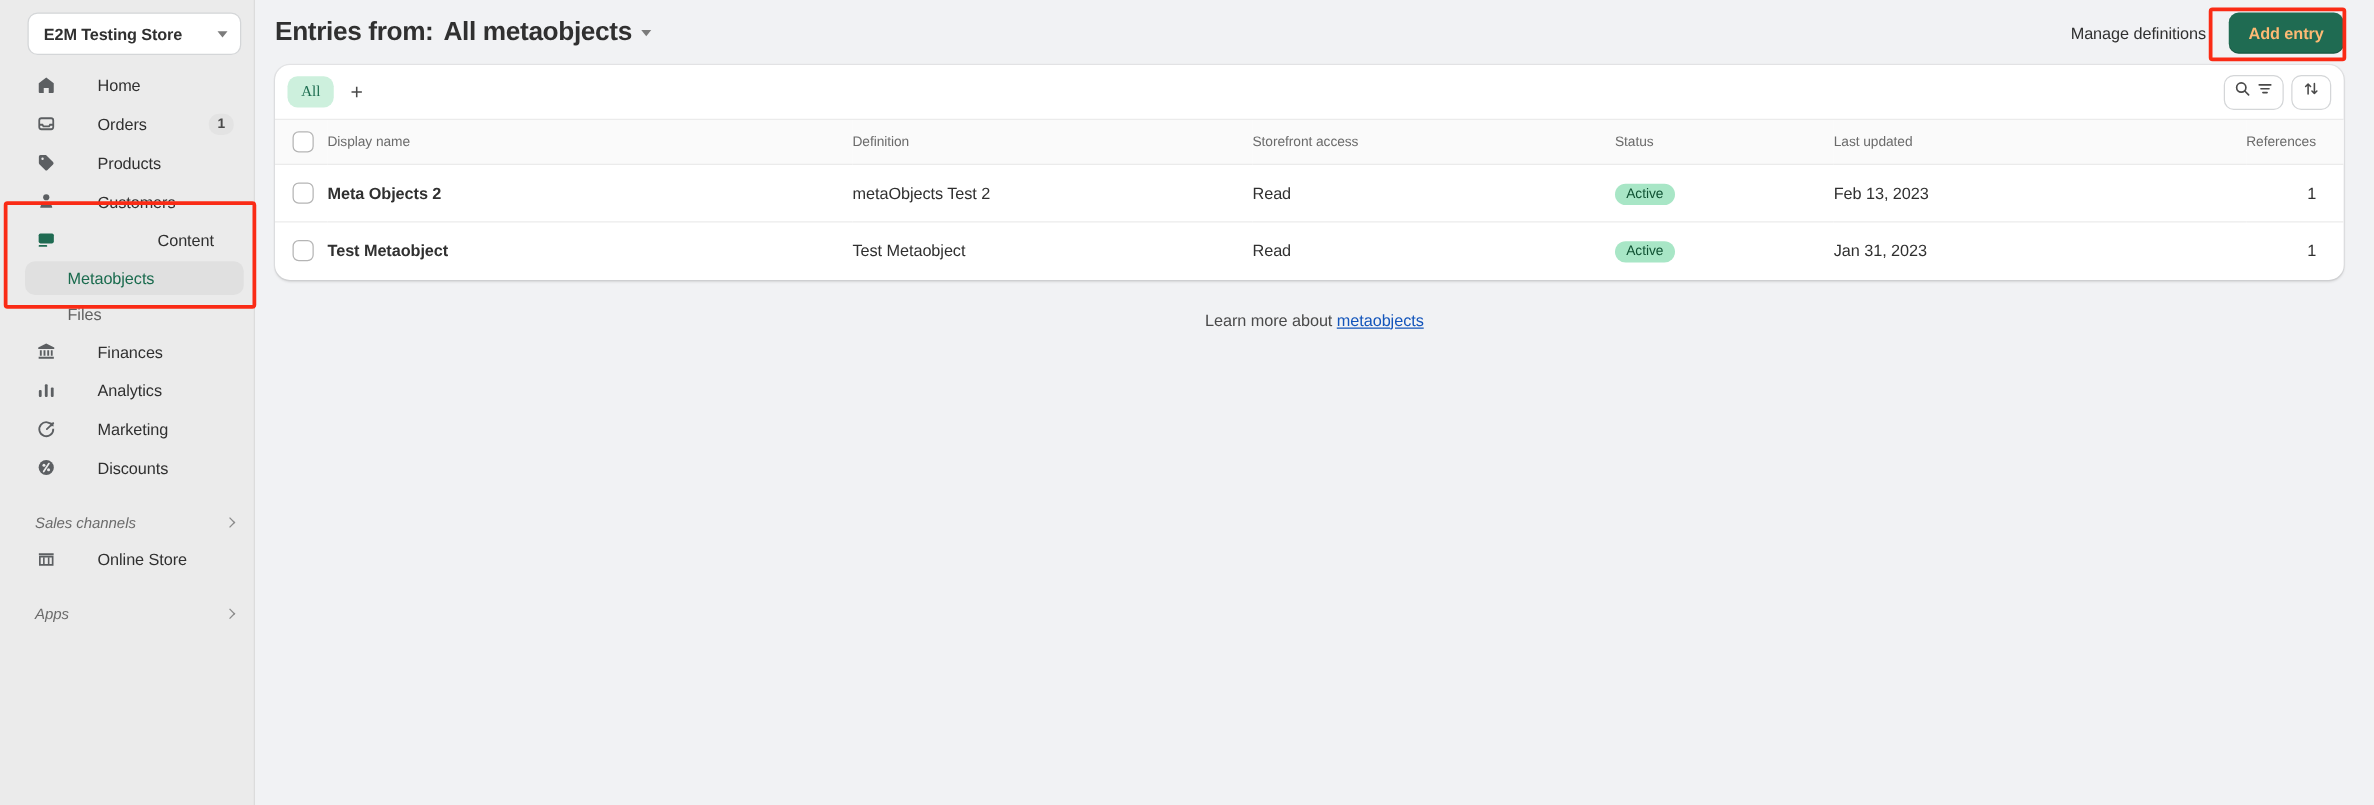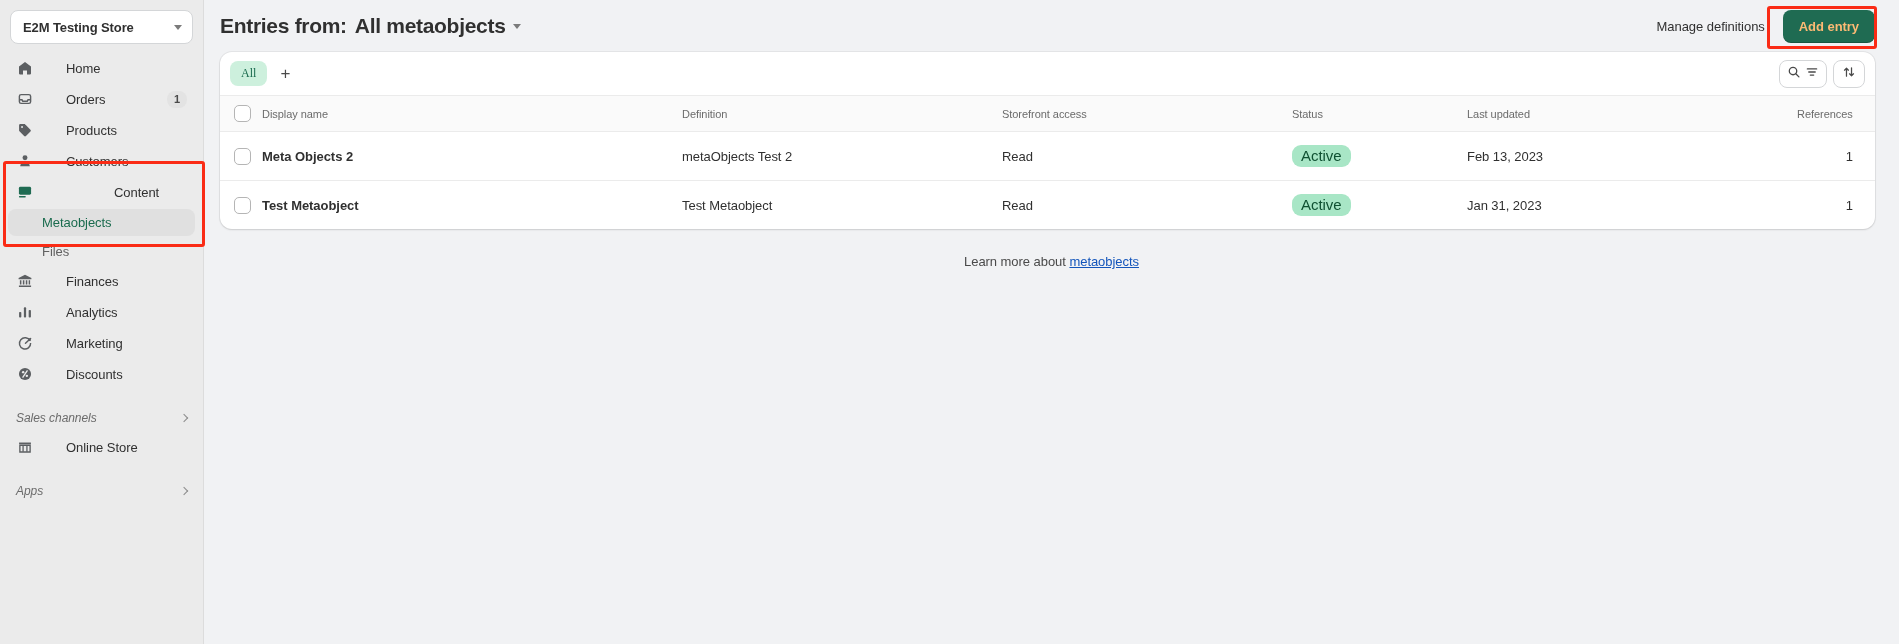--- a/index.html
+++ b/index.html
@@ -10,21 +10,21 @@
     overflow: hidden;
     -webkit-font-smoothing: antialiased;
   }
   .app { display: flex; width: 1899px; height: 644px; position: relative; }
 
   
   .sidebar {
     width: 204px; min-width: 204px; height: 644px;
     background: #ebebeb;
     border-right: 1px solid #dcdcdc;
-    padding: 8px 8px 0 8px;
+    padding: 8px 8px 0 20px;
     position: relative;
   }
   .store-switcher {
     display: flex; align-items: center; justify-content: space-between;
     height: 34px; margin: 2px 2px 10px 2px;
     background: #ffffff;
     border: 1px solid #d4d6d8;
     border-radius: 8px;
     padding: 0 10px 0 12px;
     cursor: pointer;
@@ -195,21 +195,21 @@
   .col-refs  { text-align: right; padding-right: 22px !important; }
   .cell-name { font-weight: 600; color: #303030; }
   .chk {
     width: 17px; height: 17px;
     border: 1.4px solid #b5b5b5; border-radius: 5px;
     background: #fff; cursor: pointer; display: block;
   }
   .status-badge {
     display: inline-block;
     background: #a8e6c6; color: #0f5132;
-    font-size: 15px; font-weight: 500;
+    font-size: 11px; font-weight: 500;
     border-radius: 9px; padding: 2px 9px 3px 9px;
     letter-spacing: -0.05px;
   }
   .footnote {
     text-align: center; font-size: 13px; color: #4a4a4a;
     margin-top: 25px; letter-spacing: -0.05px;
   }
   .footnote a { color: #1355bb; text-decoration: underline; cursor: pointer; }
 </style>
 </head>

